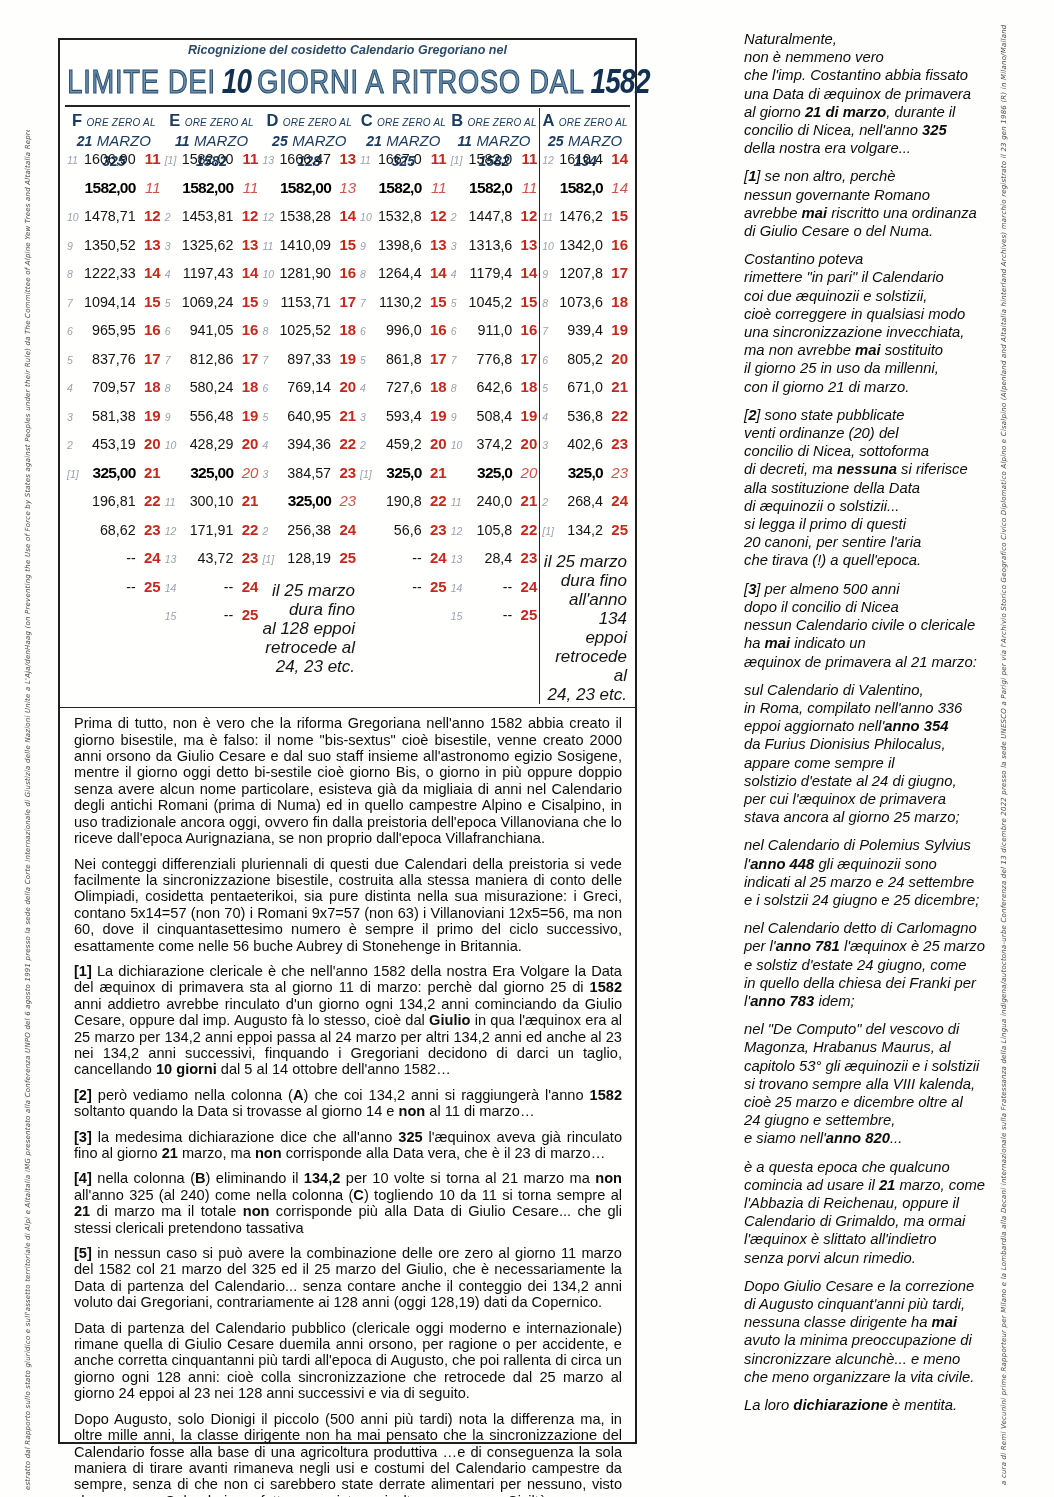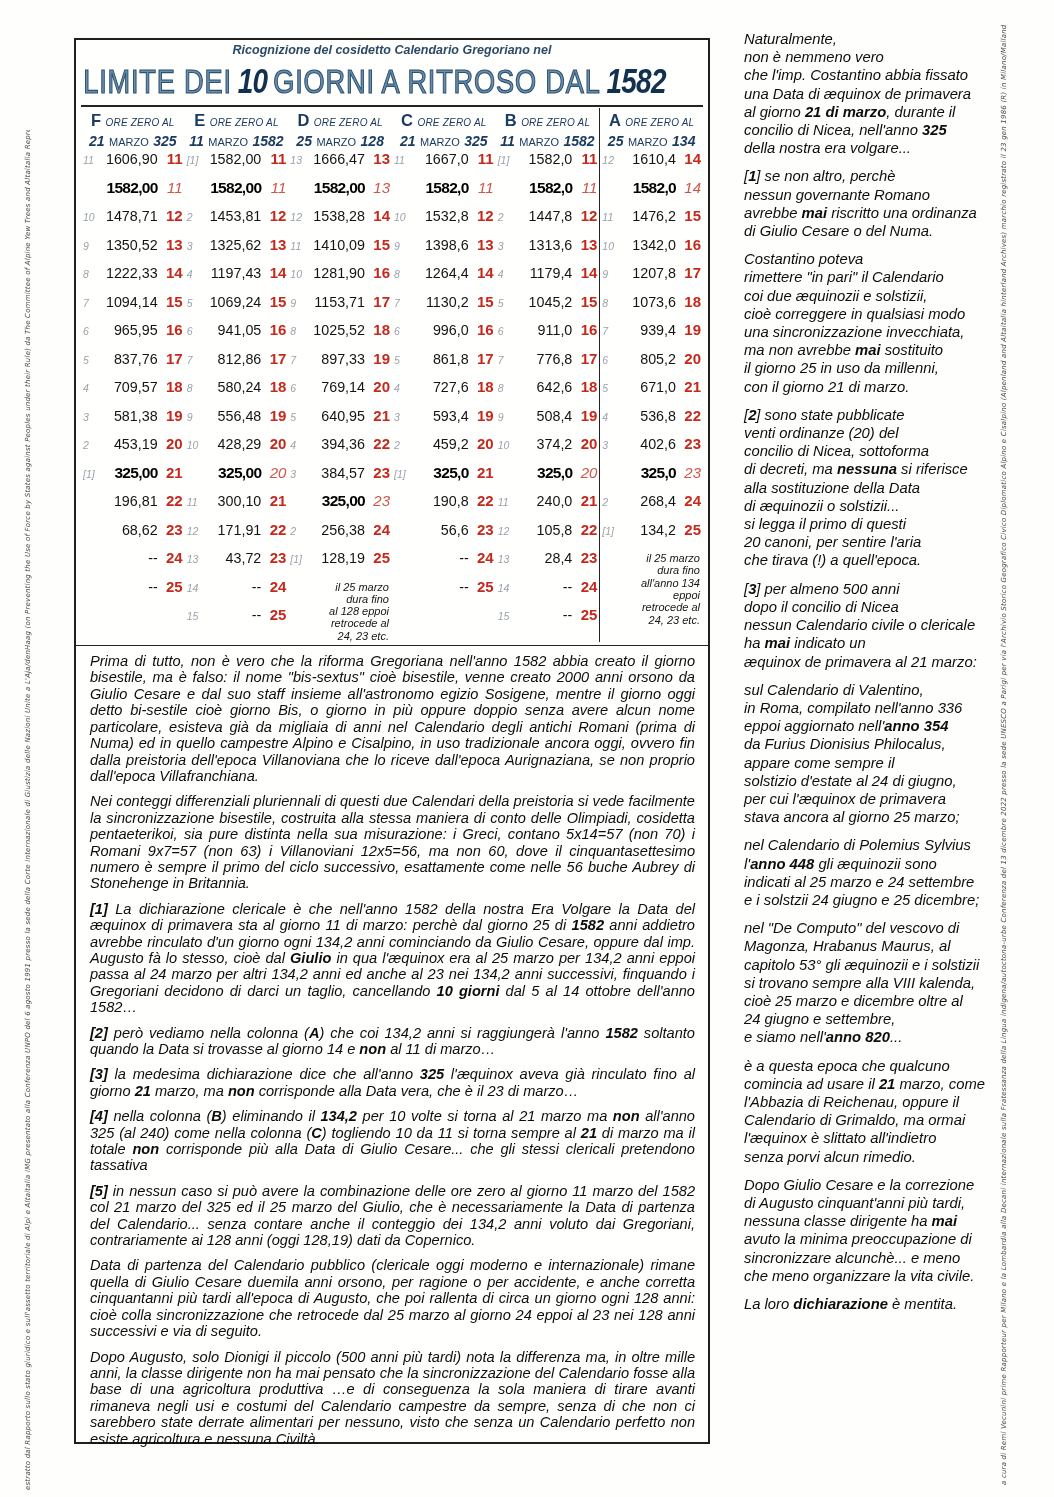--- a/index.html
+++ b/index.html
@@ -14,21 +14,21 @@
   .edge-caption span{
     display:block; height:100%; writing-mode:vertical-rl; transform:rotate(180deg);
     font-family:"DejaVu Sans", sans-serif; font-style:italic;
     font-size:7px; color:#4a4a4a; letter-spacing:0.2px; white-space:nowrap; text-align:center;
   }
   .edge-left  { left:24px;  top:130px; width:16px; height:1360px; }
   .edge-right { left:1000px; top:25px;  width:16px; height:1460px; }
 
   
   .main-box{
-    position:absolute; left:74px; top:38px; width:636px; height:1406px;
+    position:absolute; left:58px; top:38px; width:579px; height:1406px;
     border:2px solid #1f1f1f; background:#fffffe;
   }
 
   .kicker{
     margin-top:3px; text-align:center; font-style:italic; font-weight:bold;
     font-size:12.5px; color:#2c4a68;
   }
   .title-line{
     white-space:nowrap; padding-left:9px; margin-top:1px; height:45px; line-height:45px;
     transform:scaleX(0.80); transform-origin:left center;
@@ -53,42 +53,41 @@
   .calc-table{
     display:grid; grid-template-columns:repeat(6,1fr);
     padding:0 5px; margin-top:1px;
   }
   .tcol{ padding:0 2px; }
   .tcol.div-left{ border-left:1.6px solid #222; }
   .colhead{ text-align:center; color:#1c3b60; height:42px; line-height:1.25; padding-top:2px; }
   .cl-letter{ font-weight:bold; font-size:16.5px; }
   .cl-ore{ font-size:10px; font-style:italic; letter-spacing:0.2px; }
   .cl-day,.cl-year{ font-weight:bold; font-style:italic; font-size:14px; }
-  .cl-month{ font-size:11px; }
+  .cl-month{ font-size:15px; font-style:italic; }
 
   .trow{ display:flex; align-items:baseline; height:28.5px; }
   .tidx{ width:17px; font-size:10.5px; color:#9aa2ab; font-style:italic; }
   .tval{ flex:1; text-align:right; font-size:14.3px; color:#141414; }
   .tday{ width:25px; text-align:right; font-size:15px; font-weight:bold; color:#c5281c; }
   .trow.s-a .tval, .trow.s-k .tval{
     font-weight:bold; font-size:15.5px; letter-spacing:-0.7px; color:#000;
   }
   .trow.s-a .tday{ font-weight:normal; font-style:italic; color:#d0544a; }
   .col-note{
     margin-top:3px; padding-right:1px; text-align:right;
-    font-size:11px; font-style:italic; line-height:1.12; color:#151515;
+    font-size:17px; font-style:italic; line-height:1.12; color:#151515;
   }
 
   .rule2{ border-top:1.6px solid #242424; margin-top:3px; }
 
   .article{ padding:7px 13px 0 14px; }
   .article p{
     font-size:14.6px; line-height:16.4px; text-align:justify; margin-bottom:9px;
     color:#0d0d0d;
-    font-style:italic;
   }
 
   
   .sidenote{
     position:absolute; left:744px; top:30px; width:262px;
     font-style:italic; font-size:14.8px; line-height:18.2px; color:#0d0d0d;
   }
   .sidenote p{ white-space:pre-line; margin-bottom:10px; }
 </style>
 </head>
@@ -627,20 +626,21 @@
   </div>
 
   <div class="sidenote">
       <p>Naturalmente,<br>non è nemmeno vero<br>che l'imp. Costantino abbia fissato<br>una Data di æquinox de primavera<br>al giorno <b>21 di marzo</b>, durante il<br>concilio di Nicea, nell'anno <b>325</b><br>della nostra era volgare...</p>
       <p>[<b>1</b>] se non altro, perchè<br>nessun governante Romano<br>avrebbe <b>mai</b> riscritto una ordinanza<br>di Giulio Cesare o del Numa.</p>
       <p>Costantino poteva<br>rimettere "in pari" il Calendario<br>coi due æquinozii e solstizii,<br>cioè correggere in qualsiasi modo<br>una sincronizzazione invecchiata,<br>ma non avrebbe <b>mai</b> sostituito<br>il giorno 25 in uso da millenni,<br>con il giorno 21 di marzo.</p>
       <p>[<b>2</b>] sono state pubblicate<br>venti ordinanze (20) del<br>concilio di Nicea, sottoforma<br>di decreti, ma <b>nessuna</b> si riferisce<br>alla sostituzione della Data<br>di æquinozii o solstizii...<br>si legga il primo di questi<br>20 canoni, per sentire l'aria<br>che tirava (!) a quell'epoca.</p>
       <p>[<b>3</b>] per almeno 500 anni<br>dopo il concilio di Nicea<br>nessun Calendario civile o clericale<br>ha <b>mai</b> indicato un<br>æquinox de primavera al 21 marzo:</p>
       <p>sul Calendario di Valentino,<br>in Roma, compilato nell'anno 336<br>eppoi aggiornato nell'<b>anno 354</b><br>da Furius Dionisius Philocalus,<br>appare come sempre il<br>solstizio d'estate al 24 di giugno,<br>per cui l'æquinox de primavera<br>stava ancora al giorno 25 marzo;</p>
       <p>nel Calendario di Polemius Sylvius<br>l'<b>anno 448</b> gli æquinozii sono<br>indicati al 25 marzo e 24 settembre<br>e i solstzii 24 giugno e 25 dicembre;</p>
+      <p>nel Calendario detto di Carlomagno<br>per l'<b>anno 781</b> l'æquinox è 25 marzo<br>e solstiz d'estate 24 giugno, come<br>in quello della chiesa dei Franki per<br>l'<b>anno 783</b> idem;</p>
       <p>nel "De Computo" del vescovo di<br>Magonza, Hrabanus Maurus, al<br>capitolo 53° gli æquinozii e i solstizii<br>si trovano sempre alla VIII kalenda,<br>cioè 25 marzo e dicembre oltre al<br>24 giugno e settembre,<br>e siamo nell'<b>anno 820</b>...</p>
       <p>è a questa epoca che qualcuno<br>comincia ad usare il <b>21</b> marzo, come<br>l'Abbazia di Reichenau, oppure il<br>Calendario di Grimaldo, ma ormai<br>l'æquinox è slittato all'indietro<br>senza porvi alcun rimedio.</p>
       <p>Dopo Giulio Cesare e la correzione<br>di Augusto cinquant'anni più tardi,<br>nessuna classe dirigente ha <b>mai</b><br>avuto la minima preoccupazione di<br>sincronizzare alcunchè... e meno<br>che meno organizzare la vita civile.</p>
       <p>La loro <b>dichiarazione</b> è mentita.</p>
     </div>
 
   <div class="edge-caption edge-right">
     <span>a cura di Remi Vecunini prime Rapporteur per Milano e la Lombardia alla Decani internazionale sulla Fratessanza della Lingua indigena/autoctona-urbe Conferenza del 13 dicembre 2022 presso la sede UNESCO a Parigi per via l'Archivio Storico Geografico Civico Diplomatico Alpino e Cisalpino (Alpenland and Altaitalia hinterland Archives) marchio registrato il 23 gen 1986 (R) in Milano/Mailand</span>
   </div>
 

